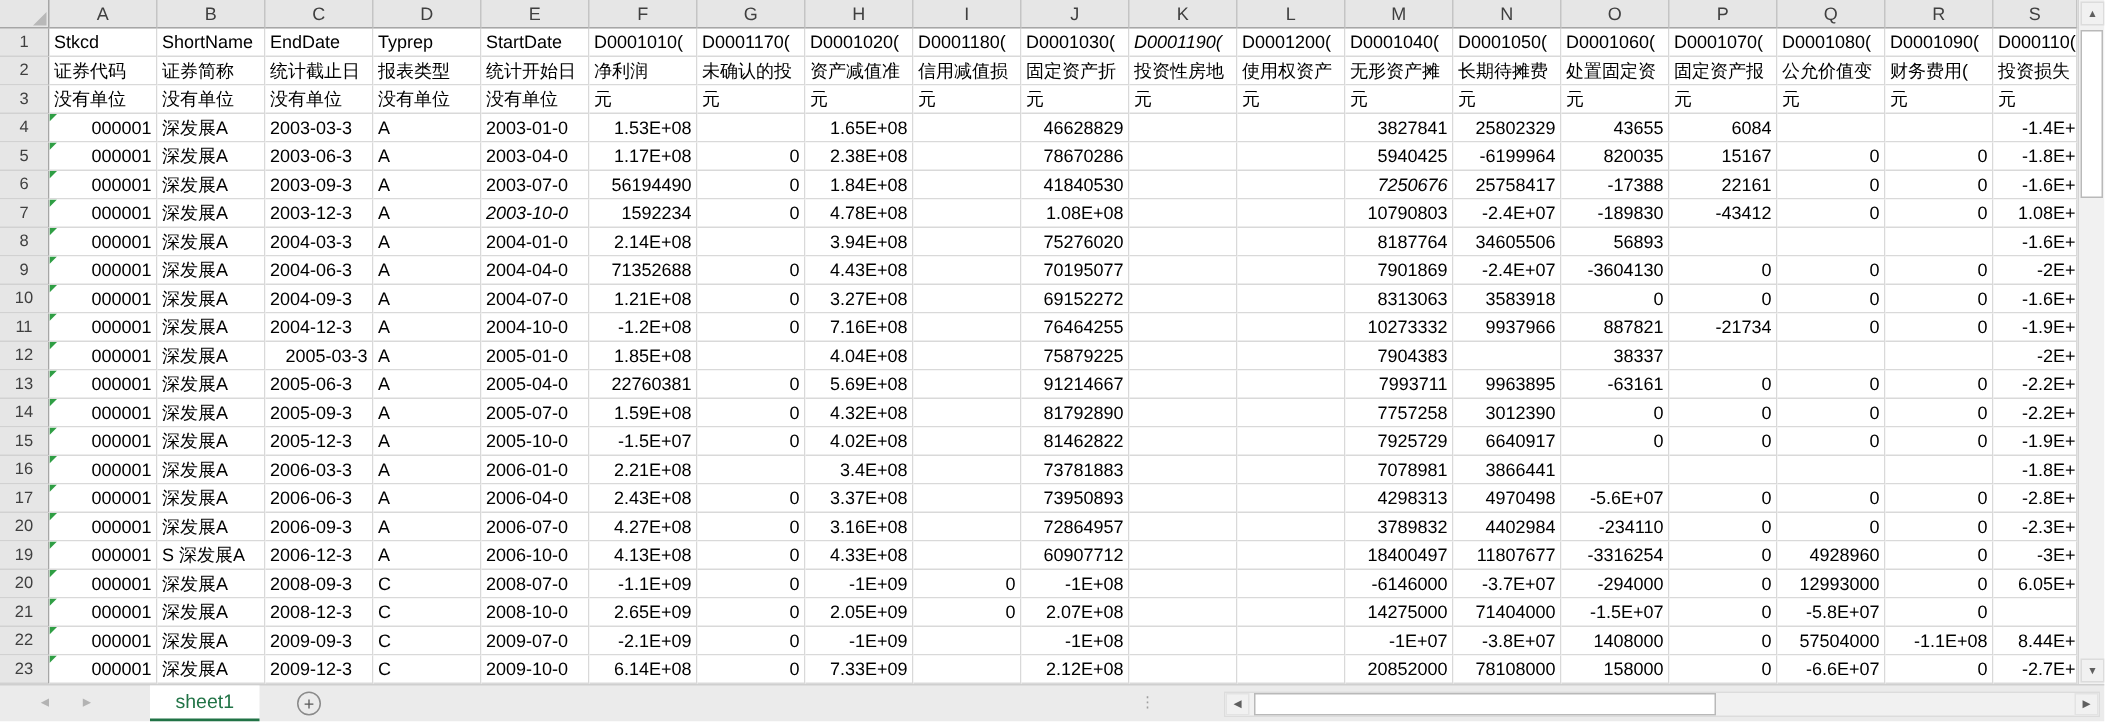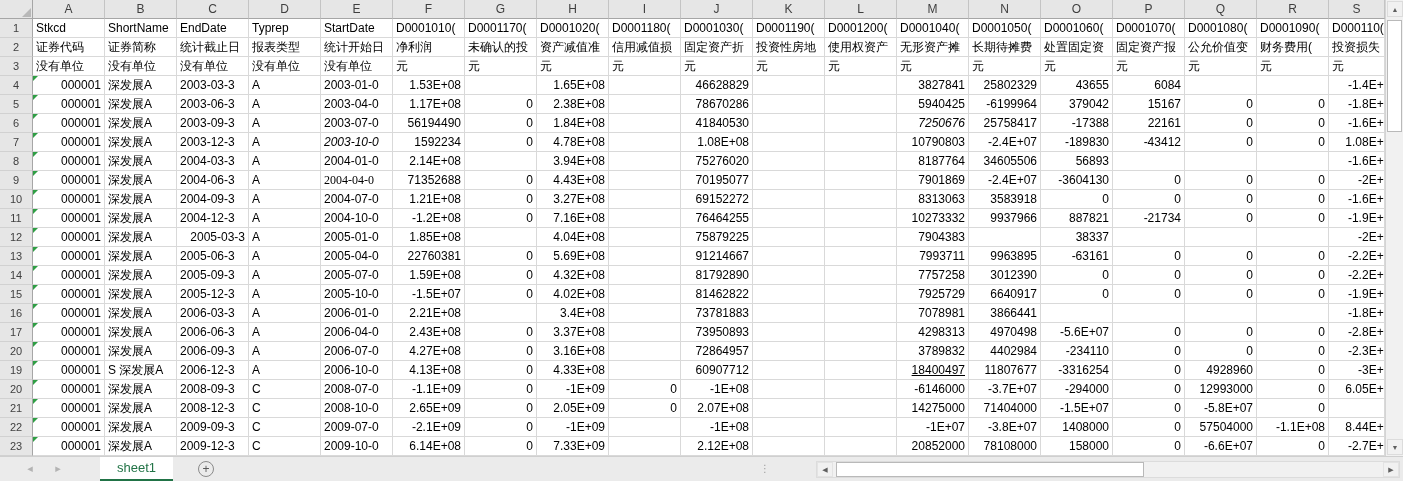--- a/index.html
+++ b/index.html
@@ -170,21 +170,21 @@
         </div>
         <div class="cell" style="width: 72px;">
           <span class="inner">D0001020(</span>
         </div>
         <div class="cell" style="width: 72px;">
           <span class="inner">D0001180(</span>
         </div>
         <div class="cell" style="width: 72px;">
           <span class="inner">D0001030(</span>
         </div>
-        <div class="cell" style="width: 72px;">
+        <div class="cell" style="width: 72px; font-style: italic;">
           <span class="inner">D0001190(</span>
         </div>
         <div class="cell" style="width: 72px;">
           <span class="inner">D0001200(</span>
         </div>
         <div class="cell" style="width: 72px;">
           <span class="inner">D0001040(</span>
         </div>
         <div class="cell" style="width: 72px;">
           <span class="inner">D0001050(</span>
@@ -425,21 +425,21 @@
         <div class="cell" style="width: 72px;">
           <span class="inner"></span>
         </div>
         <div class="cell num" style="width: 72px;">
           <span class="inner">5940425</span>
         </div>
         <div class="cell num" style="width: 72px;">
           <span class="inner">-6199964</span>
         </div>
         <div class="cell num" style="width: 72px;">
-          <span class="inner">379042</span>
+          <span class="inner">820035</span>
         </div>
         <div class="cell num" style="width: 72px;">
           <span class="inner">15167</span>
         </div>
         <div class="cell num" style="width: 72px;">
           <span class="inner">0</span>
         </div>
         <div class="cell num" style="width: 72px;">
           <span class="inner">0</span>
         </div>
@@ -638,21 +638,21 @@
         </div>
         <div class="cell" style="width: 72px;">
           <span class="inner">深发展A</span>
         </div>
         <div class="cell" style="width: 72px;">
           <span class="inner">2004-06-3</span>
         </div>
         <div class="cell" style="width: 72px;">
           <span class="inner">A</span>
         </div>
-        <div class="cell" style="width: 72px; font-family: Liberation Serif, serif;">
+        <div class="cell" style="width: 72px;">
           <span class="inner">2004-04-0</span>
         </div>
         <div class="cell num" style="width: 72px;">
           <span class="inner">71352688</span>
         </div>
         <div class="cell num" style="width: 72px;">
           <span class="inner">0</span>
         </div>
         <div class="cell num" style="width: 72px;">
           <span class="inner">4.43E+08</span>
@@ -1272,21 +1272,21 @@
         </div>
         <div class="cell num" style="width: 72px;">
           <span class="inner">60907712</span>
         </div>
         <div class="cell" style="width: 72px;">
           <span class="inner"></span>
         </div>
         <div class="cell" style="width: 72px;">
           <span class="inner"></span>
         </div>
-        <div class="cell num" style="width: 72px; text-decoration: underline;">
+        <div class="cell num" style="width: 72px;">
           <span class="inner">18400497</span>
         </div>
         <div class="cell num" style="width: 72px;">
           <span class="inner">11807677</span>
         </div>
         <div class="cell num" style="width: 72px;">
           <span class="inner">-3316254</span>
         </div>
         <div class="cell num" style="width: 72px;">
           <span class="inner">0</span>

